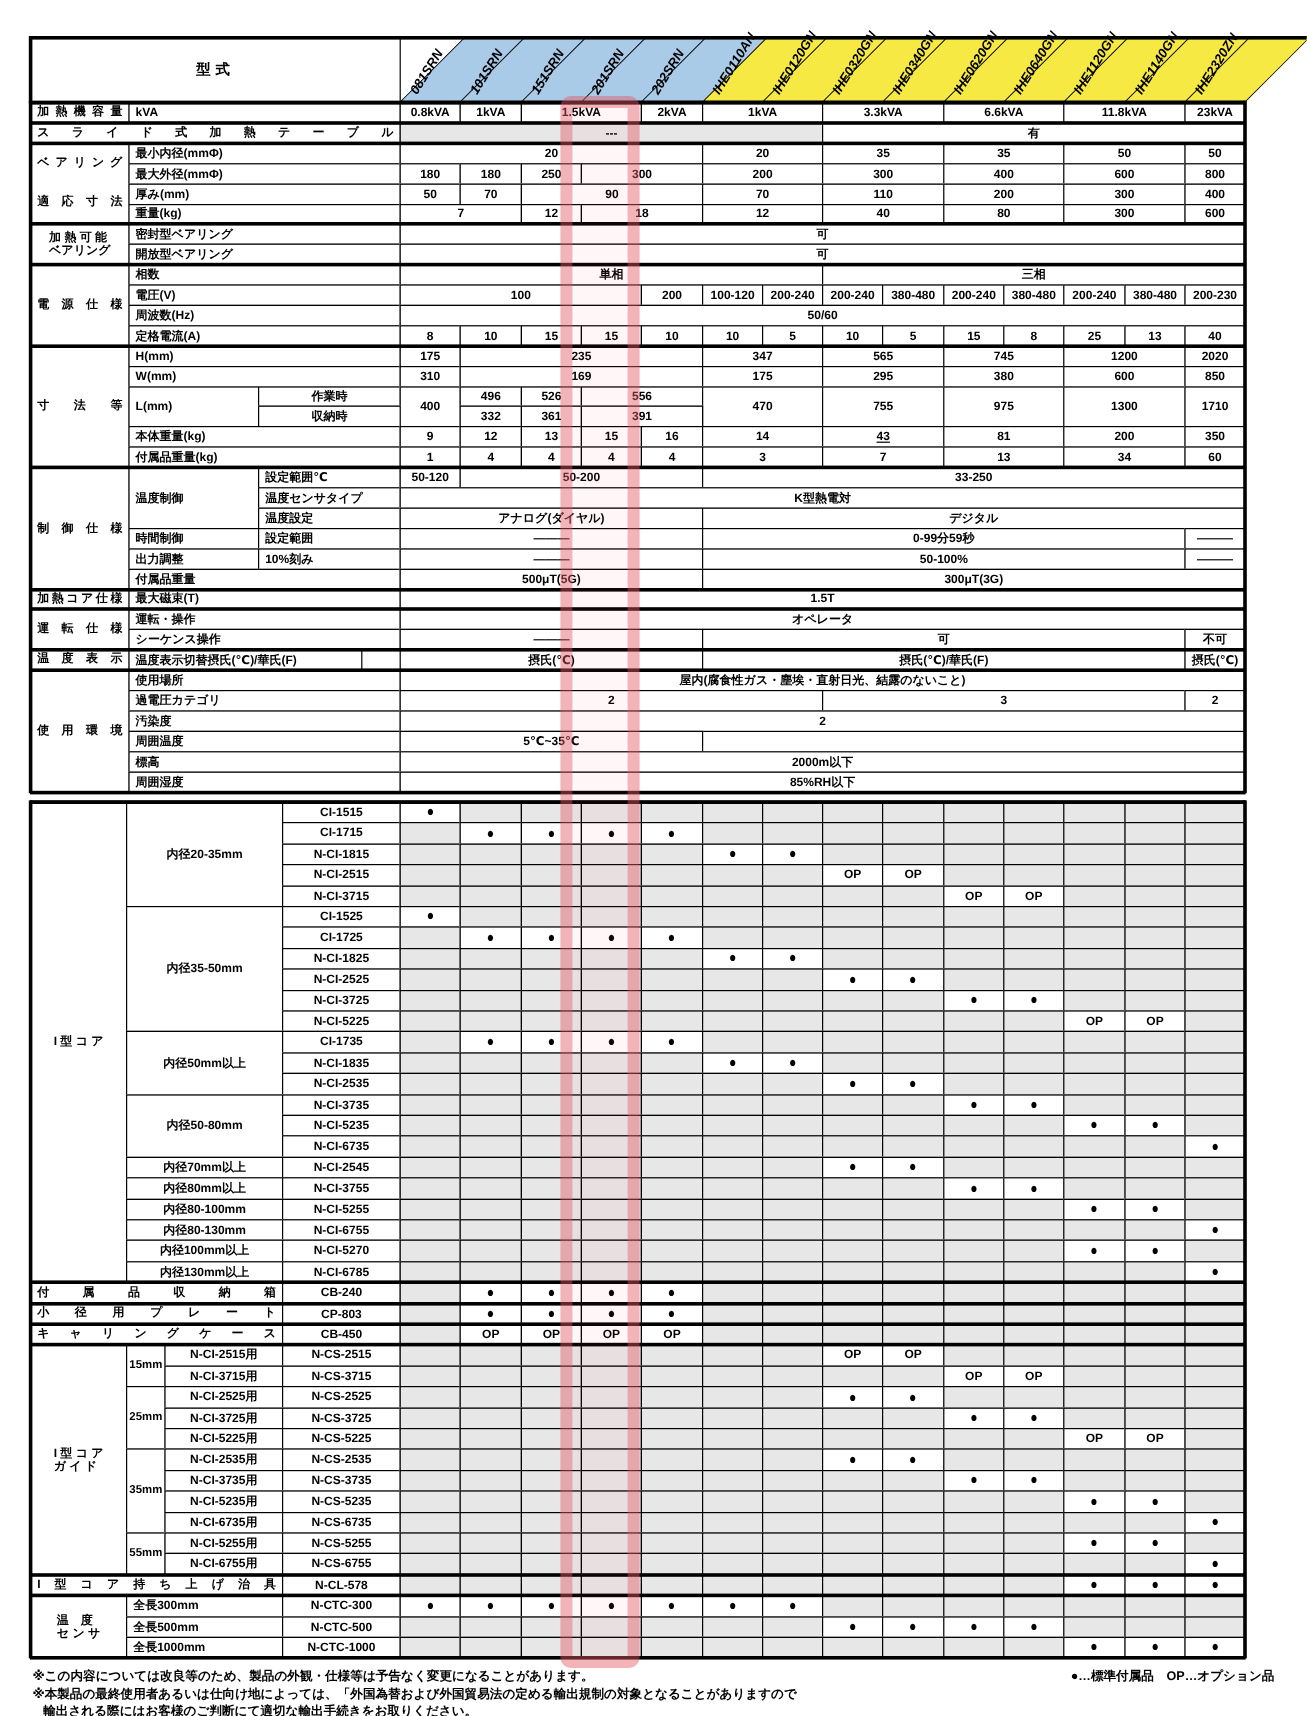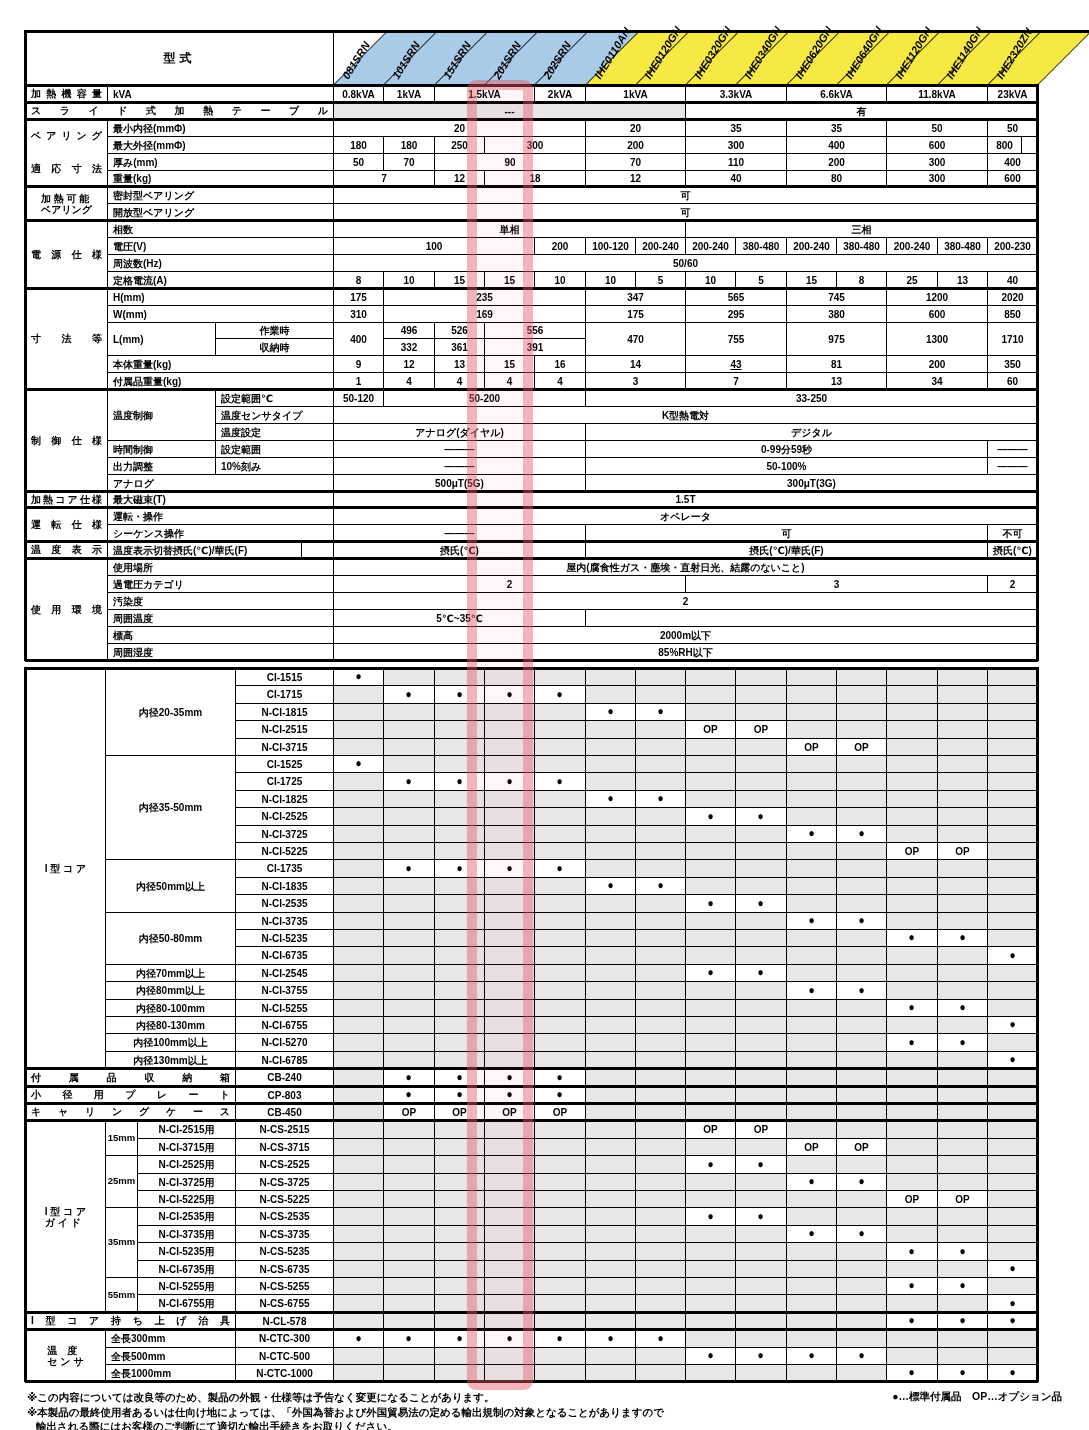--- a/index.html
+++ b/index.html
@@ -91,21 +91,21 @@
       <div class="cell" style="left: 962px; top: 34px; width: 51px; height: 18px;">50</div>
       <div class="cell al" style="left: 82px; top: 51px; width: 227px; height: 18px;">最大外径(mmΦ)</div>
       <div class="cell" style="left: 308px; top: 51px; width: 51px; height: 18px;">180</div>
       <div class="cell" style="left: 358px; top: 51px; width: 52px; height: 18px;">180</div>
       <div class="cell" style="left: 409px; top: 51px; width: 51px; height: 18px;">250</div>
       <div class="cell" style="left: 459px; top: 51px; width: 102px; height: 18px;">300</div>
       <div class="cell" style="left: 560px; top: 51px; width: 101px; height: 18px;">200</div>
       <div class="cell" style="left: 660px; top: 51px; width: 102px; height: 18px;">300</div>
       <div class="cell" style="left: 761px; top: 51px; width: 101px; height: 18px;">400</div>
       <div class="cell" style="left: 861px; top: 51px; width: 102px; height: 18px;">600</div>
-      <div class="cell" style="left: 962px; top: 51px; width: 35px; height: 18px;">800</div>
+      <div class="cell" style="left: 962px; top: 51px; width: 51px; height: 18px;">800</div>
       <div class="cell al" style="left: 82px; top: 68px; width: 227px; height: 18px;">厚み(mm)</div>
       <div class="cell" style="left: 308px; top: 68px; width: 51px; height: 18px;">50</div>
       <div class="cell" style="left: 358px; top: 68px; width: 52px; height: 18px;">70</div>
       <div class="cell" style="left: 409px; top: 68px; width: 152px; height: 18px;">90</div>
       <div class="cell" style="left: 560px; top: 68px; width: 101px; height: 18px;">70</div>
       <div class="cell" style="left: 660px; top: 68px; width: 102px; height: 18px;">110</div>
       <div class="cell" style="left: 761px; top: 68px; width: 101px; height: 18px;">200</div>
       <div class="cell" style="left: 861px; top: 68px; width: 102px; height: 18px;">300</div>
       <div class="cell" style="left: 962px; top: 68px; width: 51px; height: 18px;">400</div>
       <div class="cell al" style="left: 82px; top: 85px; width: 227px; height: 17px;">重量(kg)</div>
@@ -223,21 +223,21 @@
       <div class="cell al" style="left: 82px; top: 355px; width: 109px; height: 18px;">時間制御</div>
       <div class="cell al" style="left: 190px; top: 355px; width: 119px; height: 18px;">設定範囲</div>
       <div class="cell" style="left: 308px; top: 355px; width: 253px; height: 18px;">―――</div>
       <div class="cell" style="left: 560px; top: 355px; width: 403px; height: 18px;">0-99分59秒</div>
       <div class="cell" style="left: 962px; top: 355px; width: 51px; height: 18px;">―――</div>
       <div class="cell al" style="left: 82px; top: 372px; width: 109px; height: 18px;">出力調整</div>
       <div class="cell al" style="left: 190px; top: 372px; width: 119px; height: 18px;">10%刻み</div>
       <div class="cell" style="left: 308px; top: 372px; width: 253px; height: 18px;">―――</div>
       <div class="cell" style="left: 560px; top: 372px; width: 403px; height: 18px;">50-100%</div>
       <div class="cell" style="left: 962px; top: 372px; width: 51px; height: 18px;">―――</div>
-      <div class="cell al" style="left: 82px; top: 389px; width: 227px; height: 18px;">アナログ</div>
+      <div class="cell al" style="left: 82px; top: 389px; width: 227px; height: 18px;">付属品重量</div>
       <div class="cell" style="left: 308px; top: 389px; width: 253px; height: 18px;">500μT(5G)</div>
       <div class="cell" style="left: 560px; top: 389px; width: 453px; height: 18px;">300μT(3G)</div>
       <div class="cell jus" style="left: 0px; top: 406px; width: 83px; height: 17px; line-height: 15px;">加熱コア仕様</div>
       <div class="cell al" style="left: 82px; top: 406px; width: 227px; height: 17px;">最大磁束(T)</div>
       <div class="cell" style="left: 308px; top: 406px; width: 705px; height: 17px;">1.5T</div>
       <div class="cell jus" style="left: 0px; top: 422px; width: 83px; height: 35px; line-height: 33px;">運 転 仕 様</div>
       <div class="cell al" style="left: 82px; top: 422px; width: 227px; height: 18px;">運転・操作</div>
       <div class="cell" style="left: 308px; top: 422px; width: 705px; height: 18px;">オペレータ</div>
       <div class="cell al" style="left: 82px; top: 439px; width: 227px; height: 18px;">シーケンス操作</div>
       <div class="cell" style="left: 308px; top: 439px; width: 253px; height: 18px;">―――</div>

